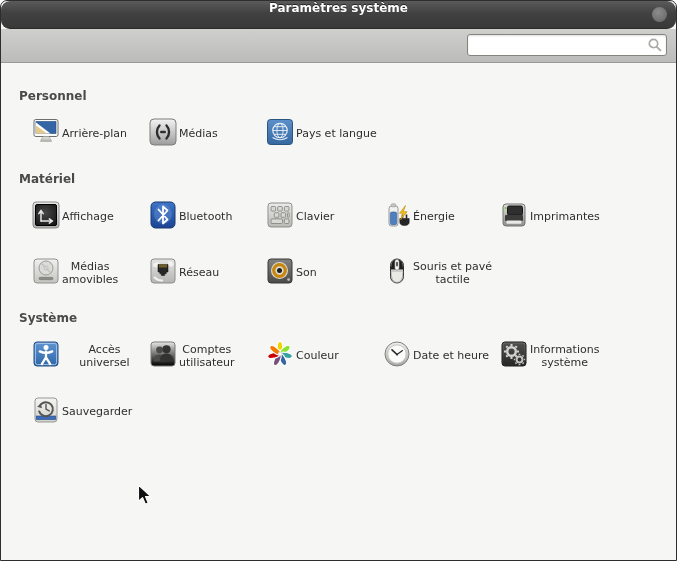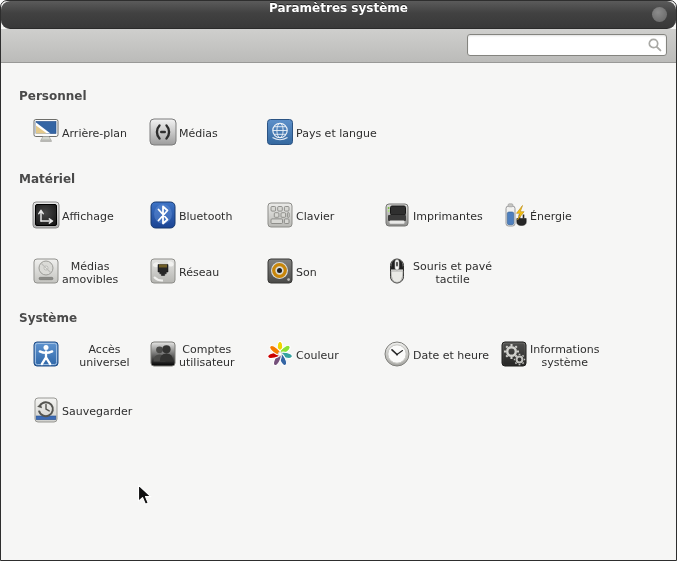--- a/index.html
+++ b/index.html
@@ -194,48 +194,48 @@
     <rect x="7" y="19.9" width="11.5" height="4.6" rx="1"></rect>
     <rect x="20.4" y="19.9" width="4.6" height="4.6" rx="1"></rect>
   </g>
 </svg>
               </span>
               <span class="label">Clavier</span>
             </div>
             <div class="cell">
               <span class="icon">
                 <svg viewBox="0 0 32 32">
+  <rect x="8" y="7" width="9" height="20" rx="2.5" fill="#f1f1ef" stroke="#98989a"></rect>
+  <rect x="10.2" y="4.8" width="4.6" height="3" rx="1" fill="#c6c6c2" stroke="#98989a" stroke-width=".6"></rect>
+  <rect x="9.3" y="13" width="6.4" height="12.7" rx="1.6" fill="#4e7fbe" stroke="#315d8f" stroke-width=".6"></rect>
+  <path d="M21.5 19.5 v-4 M25.5 19.5 v-4" stroke="#222222" stroke-width="1.6"></path>
+  <path d="M18.8 19.5 h9.4 v3.6 q0 3.4 -4.7 3.4 q-4.7 0 -4.7 -3.4 Z" fill="#262626" stroke="#0d0d0d" stroke-width=".5"></path>
+  <path d="M24.5 6.5 l-6 7.8 h3.6 l-2.6 6.7 6.6 -8.3 h-3.8 Z" fill="#f5c211" stroke="#b8860b" stroke-width=".6"></path>
+</svg>
+              </span>
+              <span class="label">Énergie</span>
+            </div>
+            <div class="cell">
+              <span class="icon">
+                <svg viewBox="0 0 32 32">
   <defs>
                     <linearGradient id="gpr" x1="0" y1="0" x2="0" y2="1">
     <stop offset="0" stop-color="#dededc"></stop>
                       <stop offset="1" stop-color="#8e8e8c"></stop>
   </linearGradient>
                   </defs>
   <rect x="5" y="5" width="22" height="22" rx="3" fill="url(#gpr)" stroke="#747472"></rect>
   <rect x="9.5" y="7" width="15" height="9" rx="1.5" fill="#2f2f2f" stroke="#161616"></rect>
   <rect x="7" y="16" width="18" height="6" rx="1" fill="#3b3b3b"></rect>
   <rect x="8.5" y="21.5" width="15" height="3.2" rx="1" fill="#e9e9e7" stroke="#99999 7" stroke-width=".5"></rect>
   <circle cx="7.6" cy="9" r="1" fill="#7ac143"></circle>
   <circle cx="7.6" cy="12" r="1" fill="#aadf7a"></circle>
 </svg>
               </span>
               <span class="label">Imprimantes</span>
-            </div>
-            <div class="cell">
-              <span class="icon">
-                <svg viewBox="0 0 32 32">
-  <rect x="8" y="7" width="9" height="20" rx="2.5" fill="#f1f1ef" stroke="#98989a"></rect>
-  <rect x="10.2" y="4.8" width="4.6" height="3" rx="1" fill="#c6c6c2" stroke="#98989a" stroke-width=".6"></rect>
-  <rect x="9.3" y="13" width="6.4" height="12.7" rx="1.6" fill="#4e7fbe" stroke="#315d8f" stroke-width=".6"></rect>
-  <path d="M21.5 19.5 v-4 M25.5 19.5 v-4" stroke="#222222" stroke-width="1.6"></path>
-  <path d="M18.8 19.5 h9.4 v3.6 q0 3.4 -4.7 3.4 q-4.7 0 -4.7 -3.4 Z" fill="#262626" stroke="#0d0d0d" stroke-width=".5"></path>
-  <path d="M24.5 6.5 l-6 7.8 h3.6 l-2.6 6.7 6.6 -8.3 h-3.8 Z" fill="#f5c211" stroke="#b8860b" stroke-width=".6"></path>
-</svg>
-              </span>
-              <span class="label">Énergie</span>
             </div>
             <div class="cell">
               <span class="icon">
                 <svg viewBox="0 0 32 32">
   <defs>
                     <linearGradient id="grm" x1="0" y1="0" x2="0" y2="1">
     <stop offset="0" stop-color="#f0f0ee"></stop>
                       <stop offset="1" stop-color="#c4c4c0"></stop>
   </linearGradient>
                   </defs>

